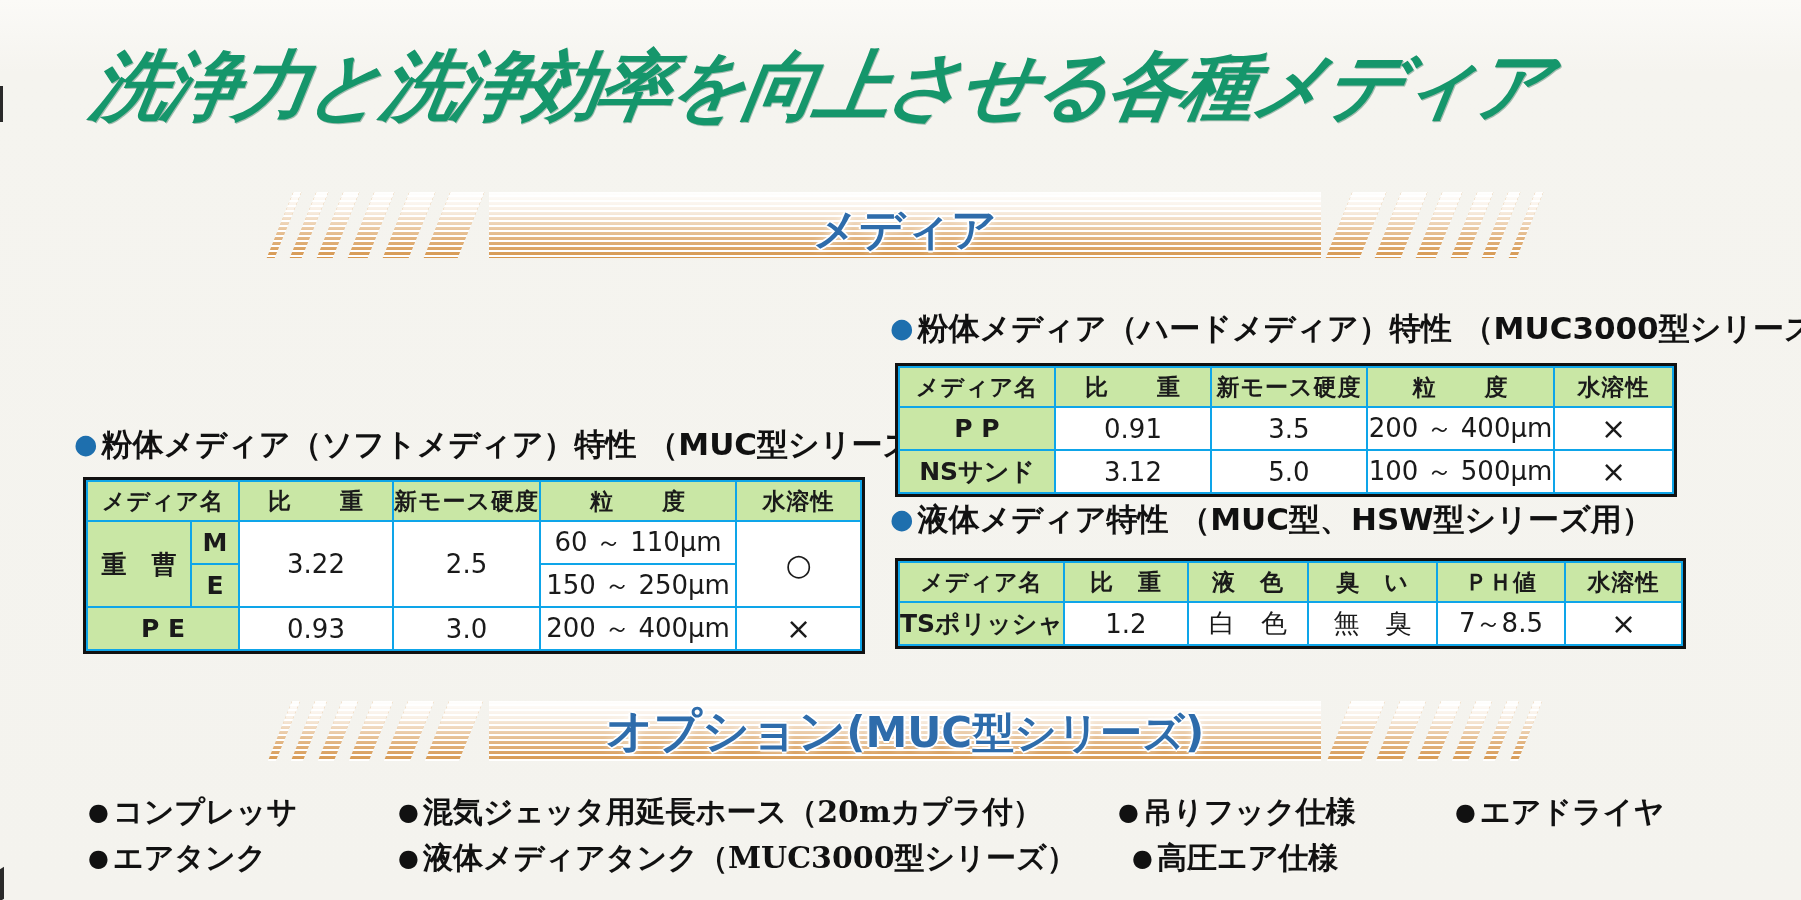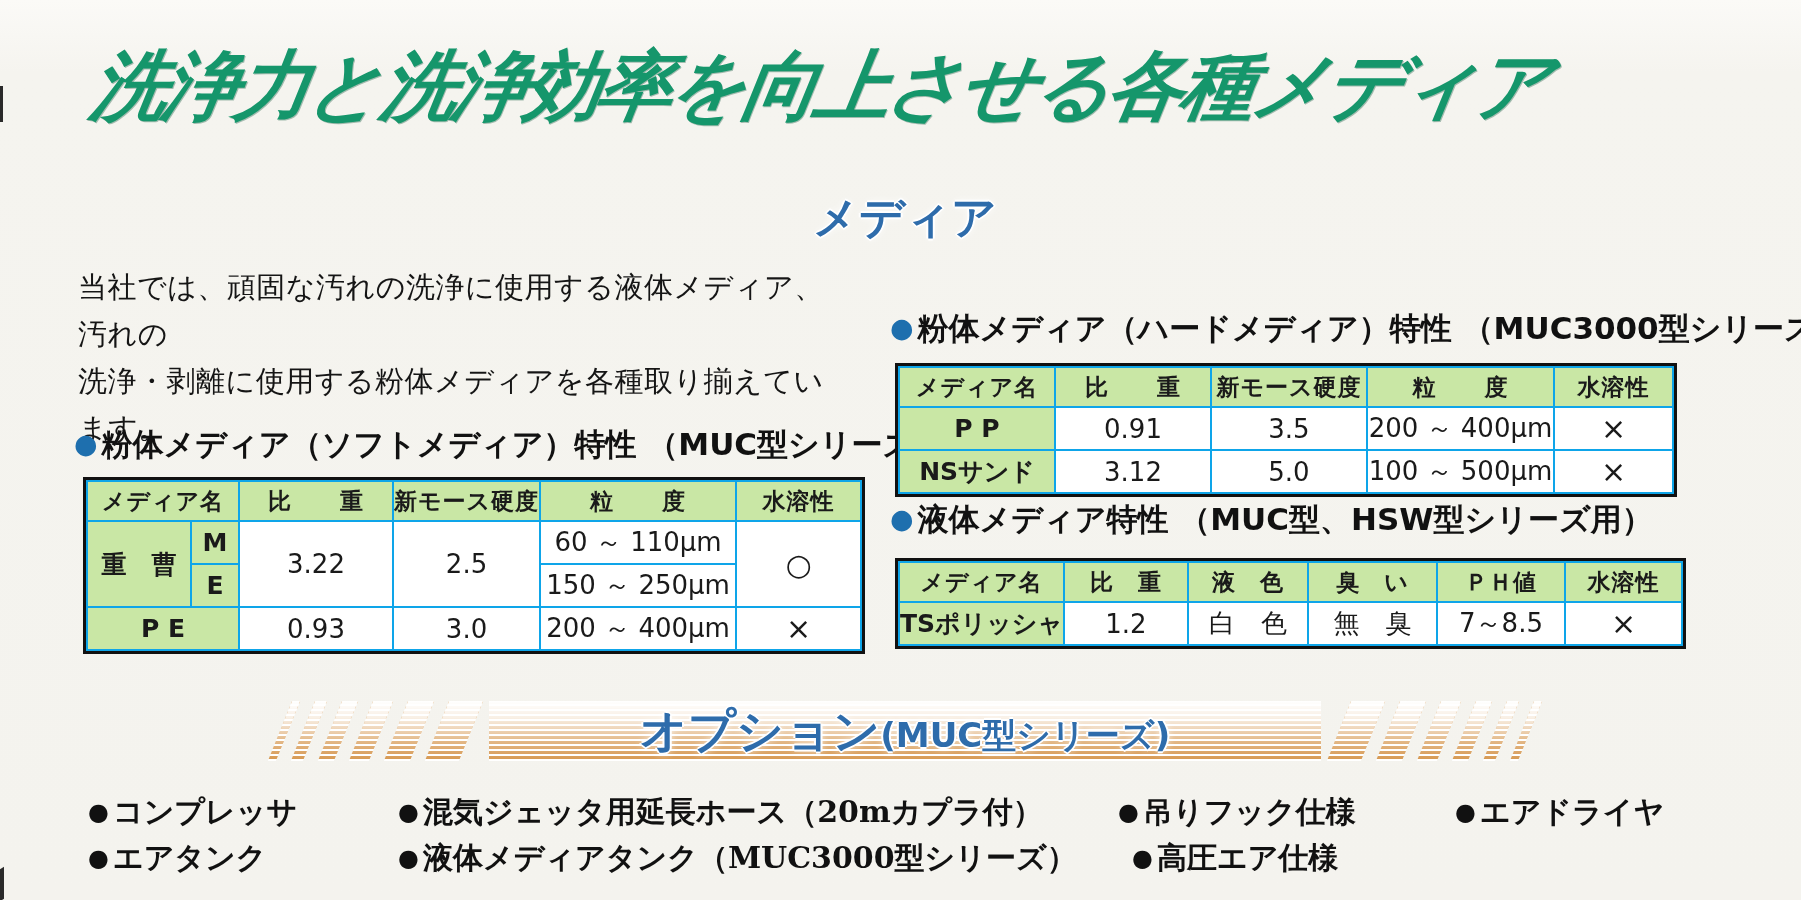--- a/index.html
+++ b/index.html
@@ -32,21 +32,21 @@
     font-family:"DejaVu Serif",serif;
     font-size:76px;font-weight:bold;font-style:italic;
     letter-spacing:-4px;white-space:nowrap;
     color:var(--title-green,#15966b);
     transform:skewX(-9deg);
     text-shadow:1px 1px 0 rgba(10,80,55,.35);
   }
 
   
   .band{position:absolute;left:280px;width:1250px;display:flex;align-items:stretch;}
-  .band.media-band{top:192px;height:54px;align-items:flex-end;}
+  .band.media-band{top:192px;height:66px;}
   .band.options-band{top:701px;height:60px;}
   .sfill{
     background-image:
       linear-gradient(to bottom, rgba(255,255,255,1) 0%, rgba(255,255,255,.85) 28%, rgba(255,255,255,.3) 68%, rgba(255,255,255,0) 100%),
       repeating-linear-gradient(to bottom, var(--stripe-orange,#d6974f) 0px, var(--stripe-orange,#d6974f) 2.5px, #ffffff 2.5px, #ffffff 5px);
   }
   .bs{display:flex;gap:15px;flex:0 0 auto;}
   .bs .stripe{transform:skewX(-22deg);}
   .bs.left .stripe:nth-child(1){width:8px}
   .bs.left .stripe:nth-child(2){width:12px}
@@ -61,21 +61,21 @@
   .bs.right .stripe:nth-child(5){width:12px}
   .bs.right .stripe:nth-child(6){width:8px}
   .band-center{flex:1 1 auto;margin:0 18px;position:relative;}
   .band-label{
     position:absolute;left:50%;bottom:-2px;transform:translateX(-50%);
     white-space:nowrap;font-weight:bold;color:var(--band-blue,#2e6cab);
     text-shadow:2px 0 0 #fff,-2px 0 0 #fff,0 2px 0 #fff,0 -2px 0 #fff,0 0 8px #fff;
   }
   .media-band .band-label{font-size:45px;}
   .options-band .band-label .big{font-size:47px;}
-  .options-band .band-label .small{font-size:34px;}
+  .options-band .band-label .small{font-size:42px;}
 
   
   .intro{
     position:absolute;left:78px;top:264px;width:770px;
     font-family:"DejaVu Serif",serif;
     font-size:29px;line-height:47px;color:#151515;
     letter-spacing:0.5px;
   }
 
   
@@ -136,24 +136,20 @@
     <div class="bs right">
       <div class="stripe sfill"></div>
         <div class="stripe sfill"></div>
         <div class="stripe sfill"></div>
       <div class="stripe sfill"></div>
         <div class="stripe sfill"></div>
         <div class="stripe sfill"></div>
     </div>
   </div>
 
-  <div class="intro">
-    <div>当社では、頑固な汚れの洗浄に使用する液体メディア、汚れの</div>
-    <div>洗浄・剥離に使用する粉体メディアを各種取り揃えています。</div>
-  </div>
 
   <div class="sec-heading soft">
     <span class="dot">●</span><span>粉体メディア（ソフトメディア）特性 （MUC型シリーズ用）</span>
   </div>
   <div class="tablewrap soft">
     <table class="spec">
       <colgroup>
         <col style="width:104px">
           <col style="width:48px">
           <col style="width:154px">

